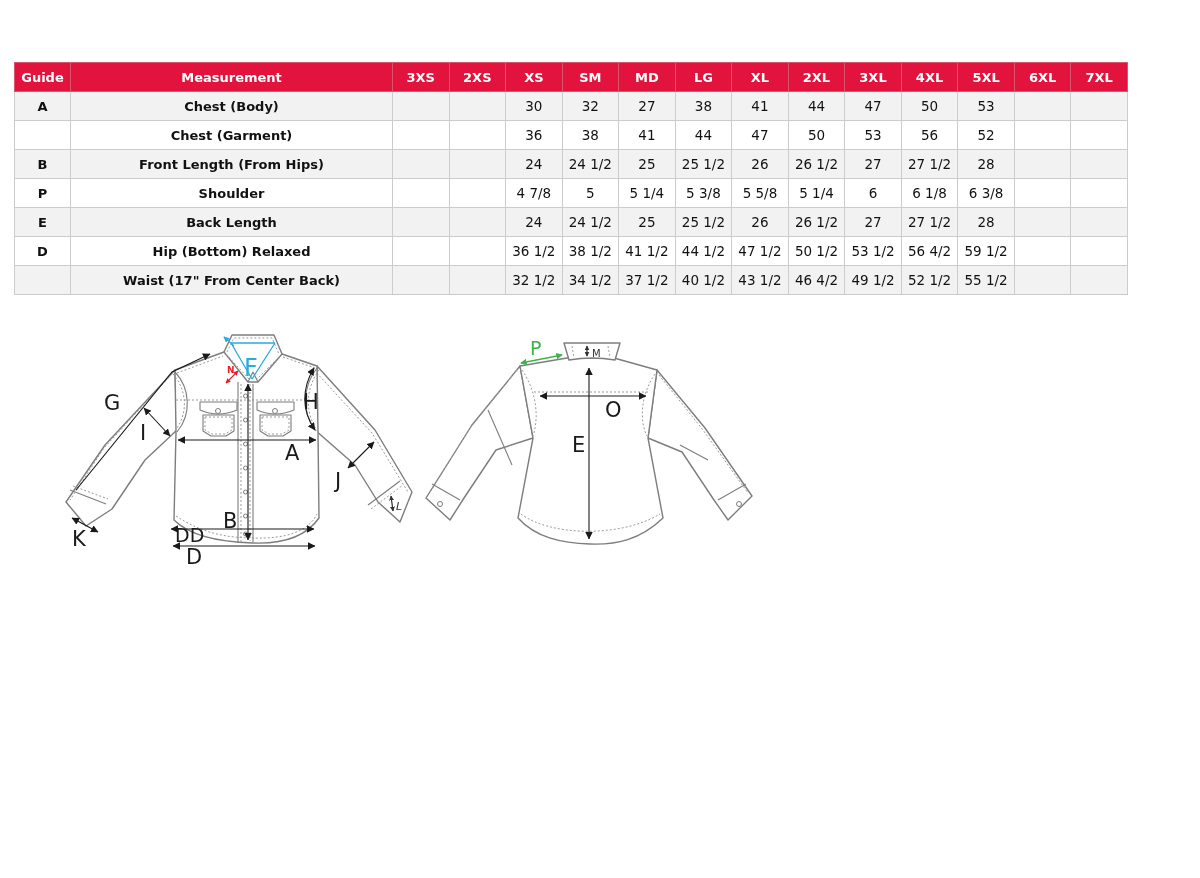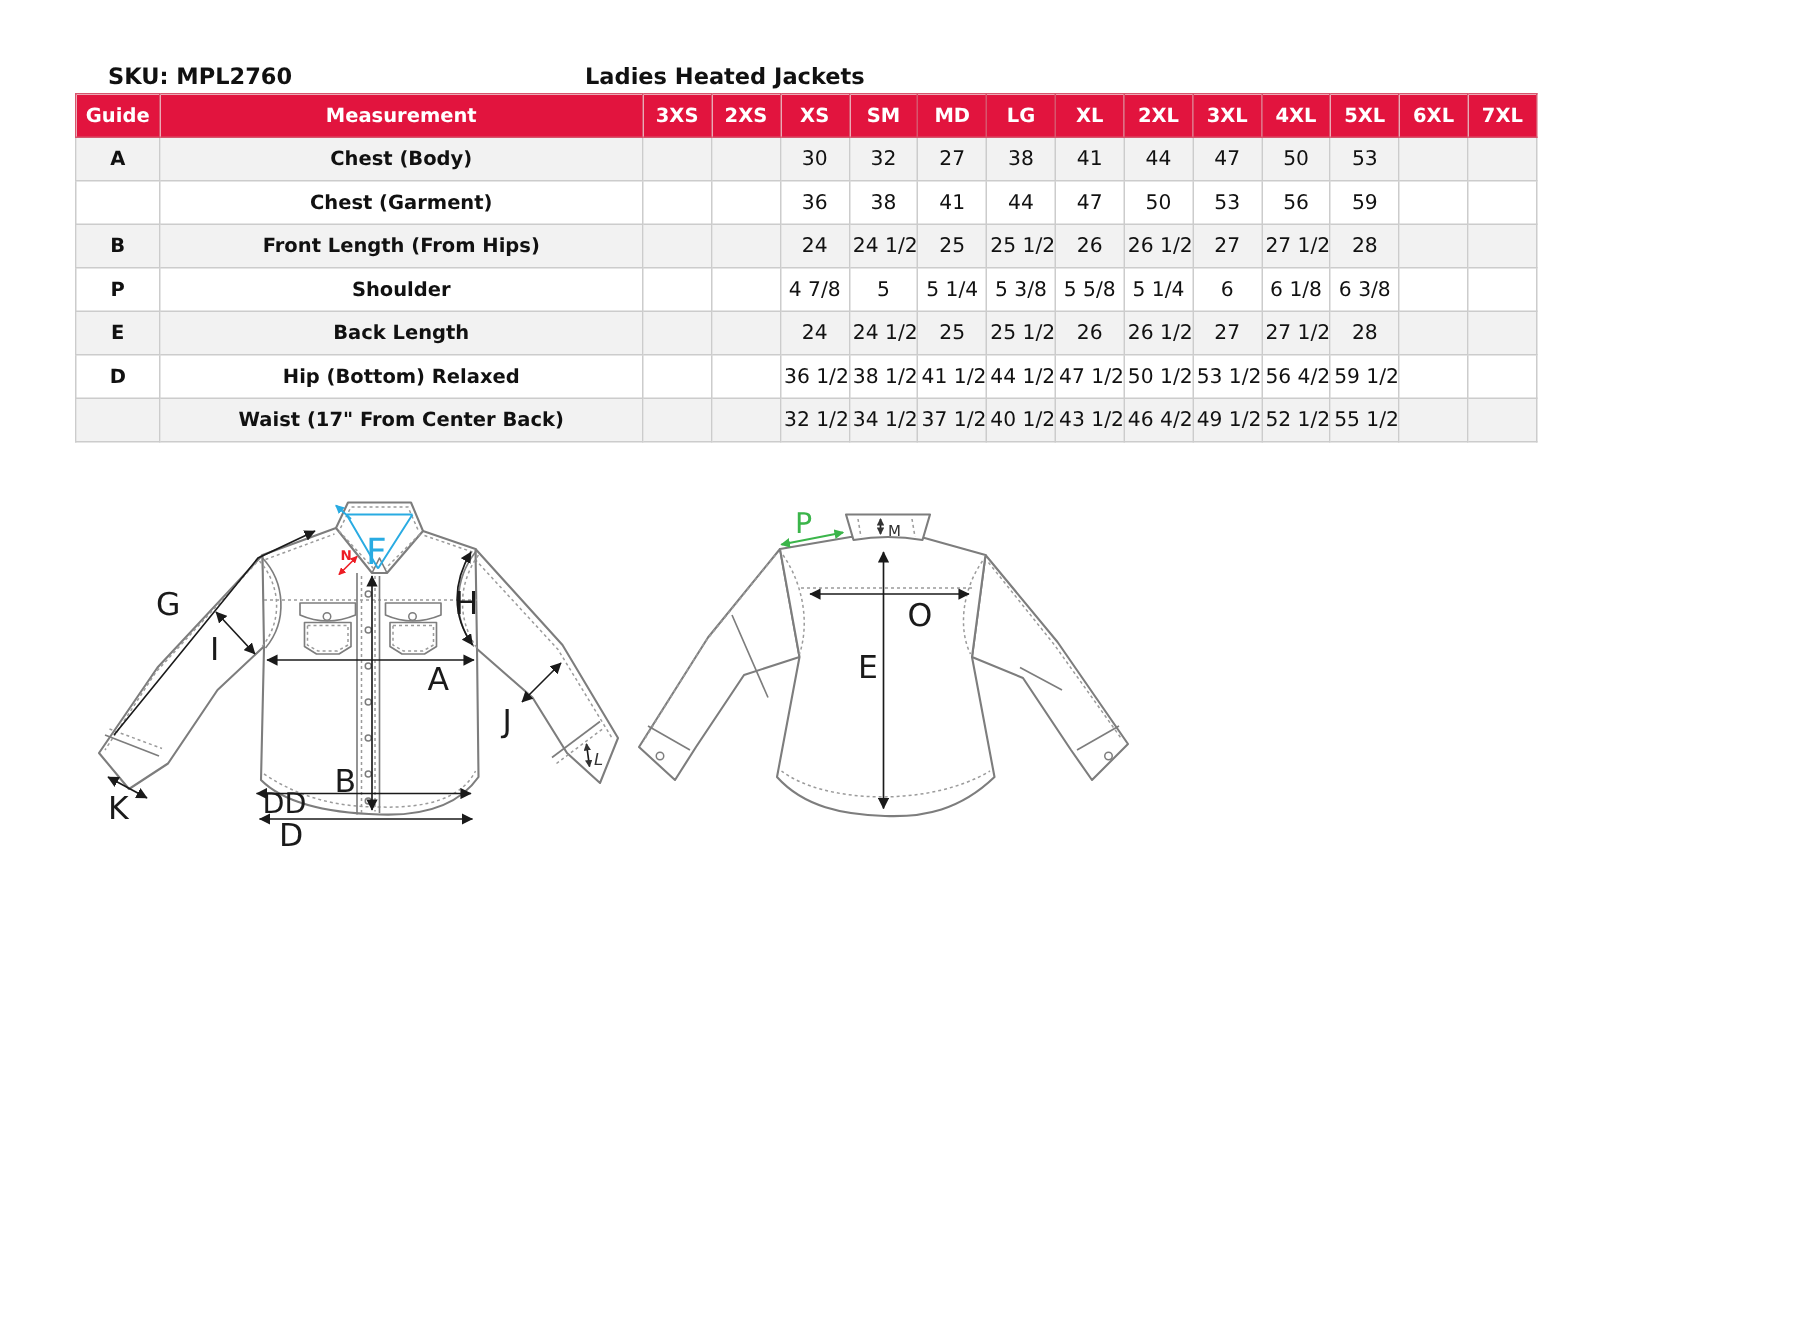--- a/index.html
+++ b/index.html
@@ -7,22 +7,22 @@
     --diagram-cyan:#29abe2; --diagram-green:#3bb54a; --diagram-red:#ed1c24;
     --line-dark:#1a1a1a; --outline-gray:#7d7d7d; --stitch-gray:#9b9b9b;
   }
   html,body{margin:0;padding:0;background:#fff;}
   .page{position:relative;width:1200px;height:878px;background:#fff;overflow:hidden;
         font-family:"DejaVu Sans","Liberation Sans",sans-serif;color:#111;}
   .titlebar{position:absolute;top:42px;left:0;width:100%;height:18px;}
   .sku{position:absolute;left:72px;top:0;font-size:15px;font-weight:bold;white-space:nowrap;}
   .charttitle{position:absolute;left:390px;top:0;font-size:15px;font-weight:bold;white-space:nowrap;}
 
-  table.size-table{position:absolute;left:14px;top:62px;width:975px;border-collapse:collapse;
-        table-layout:fixed;font-size:13px;margin-left:36px;}
+  table.size-table{position:absolute;left:14px;top:62px;width:1114px;border-collapse:collapse;
+        table-layout:fixed;font-size:13px;}
   .size-table th,.size-table td{border:1px solid var(--border);height:28px;text-align:center;
         vertical-align:middle;padding:0 2px;overflow:hidden;white-space:nowrap;}
   .size-table thead th{background:var(--header-red);color:#fff;font-weight:bold;border-color:#d8556d;}
   .size-table th.c-guide{width:51px;}
   .size-table th.c-meas{width:317px;}
   .size-table tbody tr:nth-child(odd){background:var(--row-alt);}
   .size-table tbody tr:nth-child(even){background:#fff;}
   .size-table td.guide-cell,.size-table td.meas-cell{font-weight:bold;}
   .size-table td.val-cell{font-weight:400;font-size:13.5px;}
 
@@ -45,24 +45,20 @@
   .lblS{font-family:"DejaVu Sans",sans-serif;font-size:10px;fill:#333;}
   .lblL{font-family:"DejaVu Sans",sans-serif;font-size:11px;font-style:italic;fill:#333;}
   #mB path{fill:var(--line-dark);} #mS path{fill:#333;}
   #mG path{fill:var(--diagram-green);} #mC path{fill:var(--diagram-cyan);} #mR path{fill:var(--diagram-red);}
 </style>
 </head>
 <body>
 
 <div class="page">
 
-  <div class="titlebar">
-    <span class="sku">SKU: MPL2760</span>
-    <span class="charttitle">Ladies Heated Jackets</span>
-  </div>
 
   <table class="size-table">
     <thead>
       <tr>
           <th class="c-guide">Guide</th>
           <th class="c-meas">Measurement</th>
           <th class="c-size">3XS</th>
           <th class="c-size">2XS</th>
           <th class="c-size">XS</th>
           <th class="c-size">SM</th>
@@ -101,21 +97,21 @@
           <td class="val-cell"></td>
           <td class="val-cell"></td>
           <td class="val-cell">36</td>
           <td class="val-cell">38</td>
           <td class="val-cell">41</td>
           <td class="val-cell">44</td>
           <td class="val-cell">47</td>
           <td class="val-cell">50</td>
           <td class="val-cell">53</td>
           <td class="val-cell">56</td>
-          <td class="val-cell">59</td>
+          <td class="val-cell">52</td>
           <td class="val-cell"></td>
           <td class="val-cell"></td>
         </tr>
         <tr>
           <td class="guide-cell">B</td>
           <td class="meas-cell">Front Length (From Hips)</td>
           <td class="val-cell"></td>
           <td class="val-cell"></td>
           <td class="val-cell">24</td>
           <td class="val-cell">24 1/2</td>

